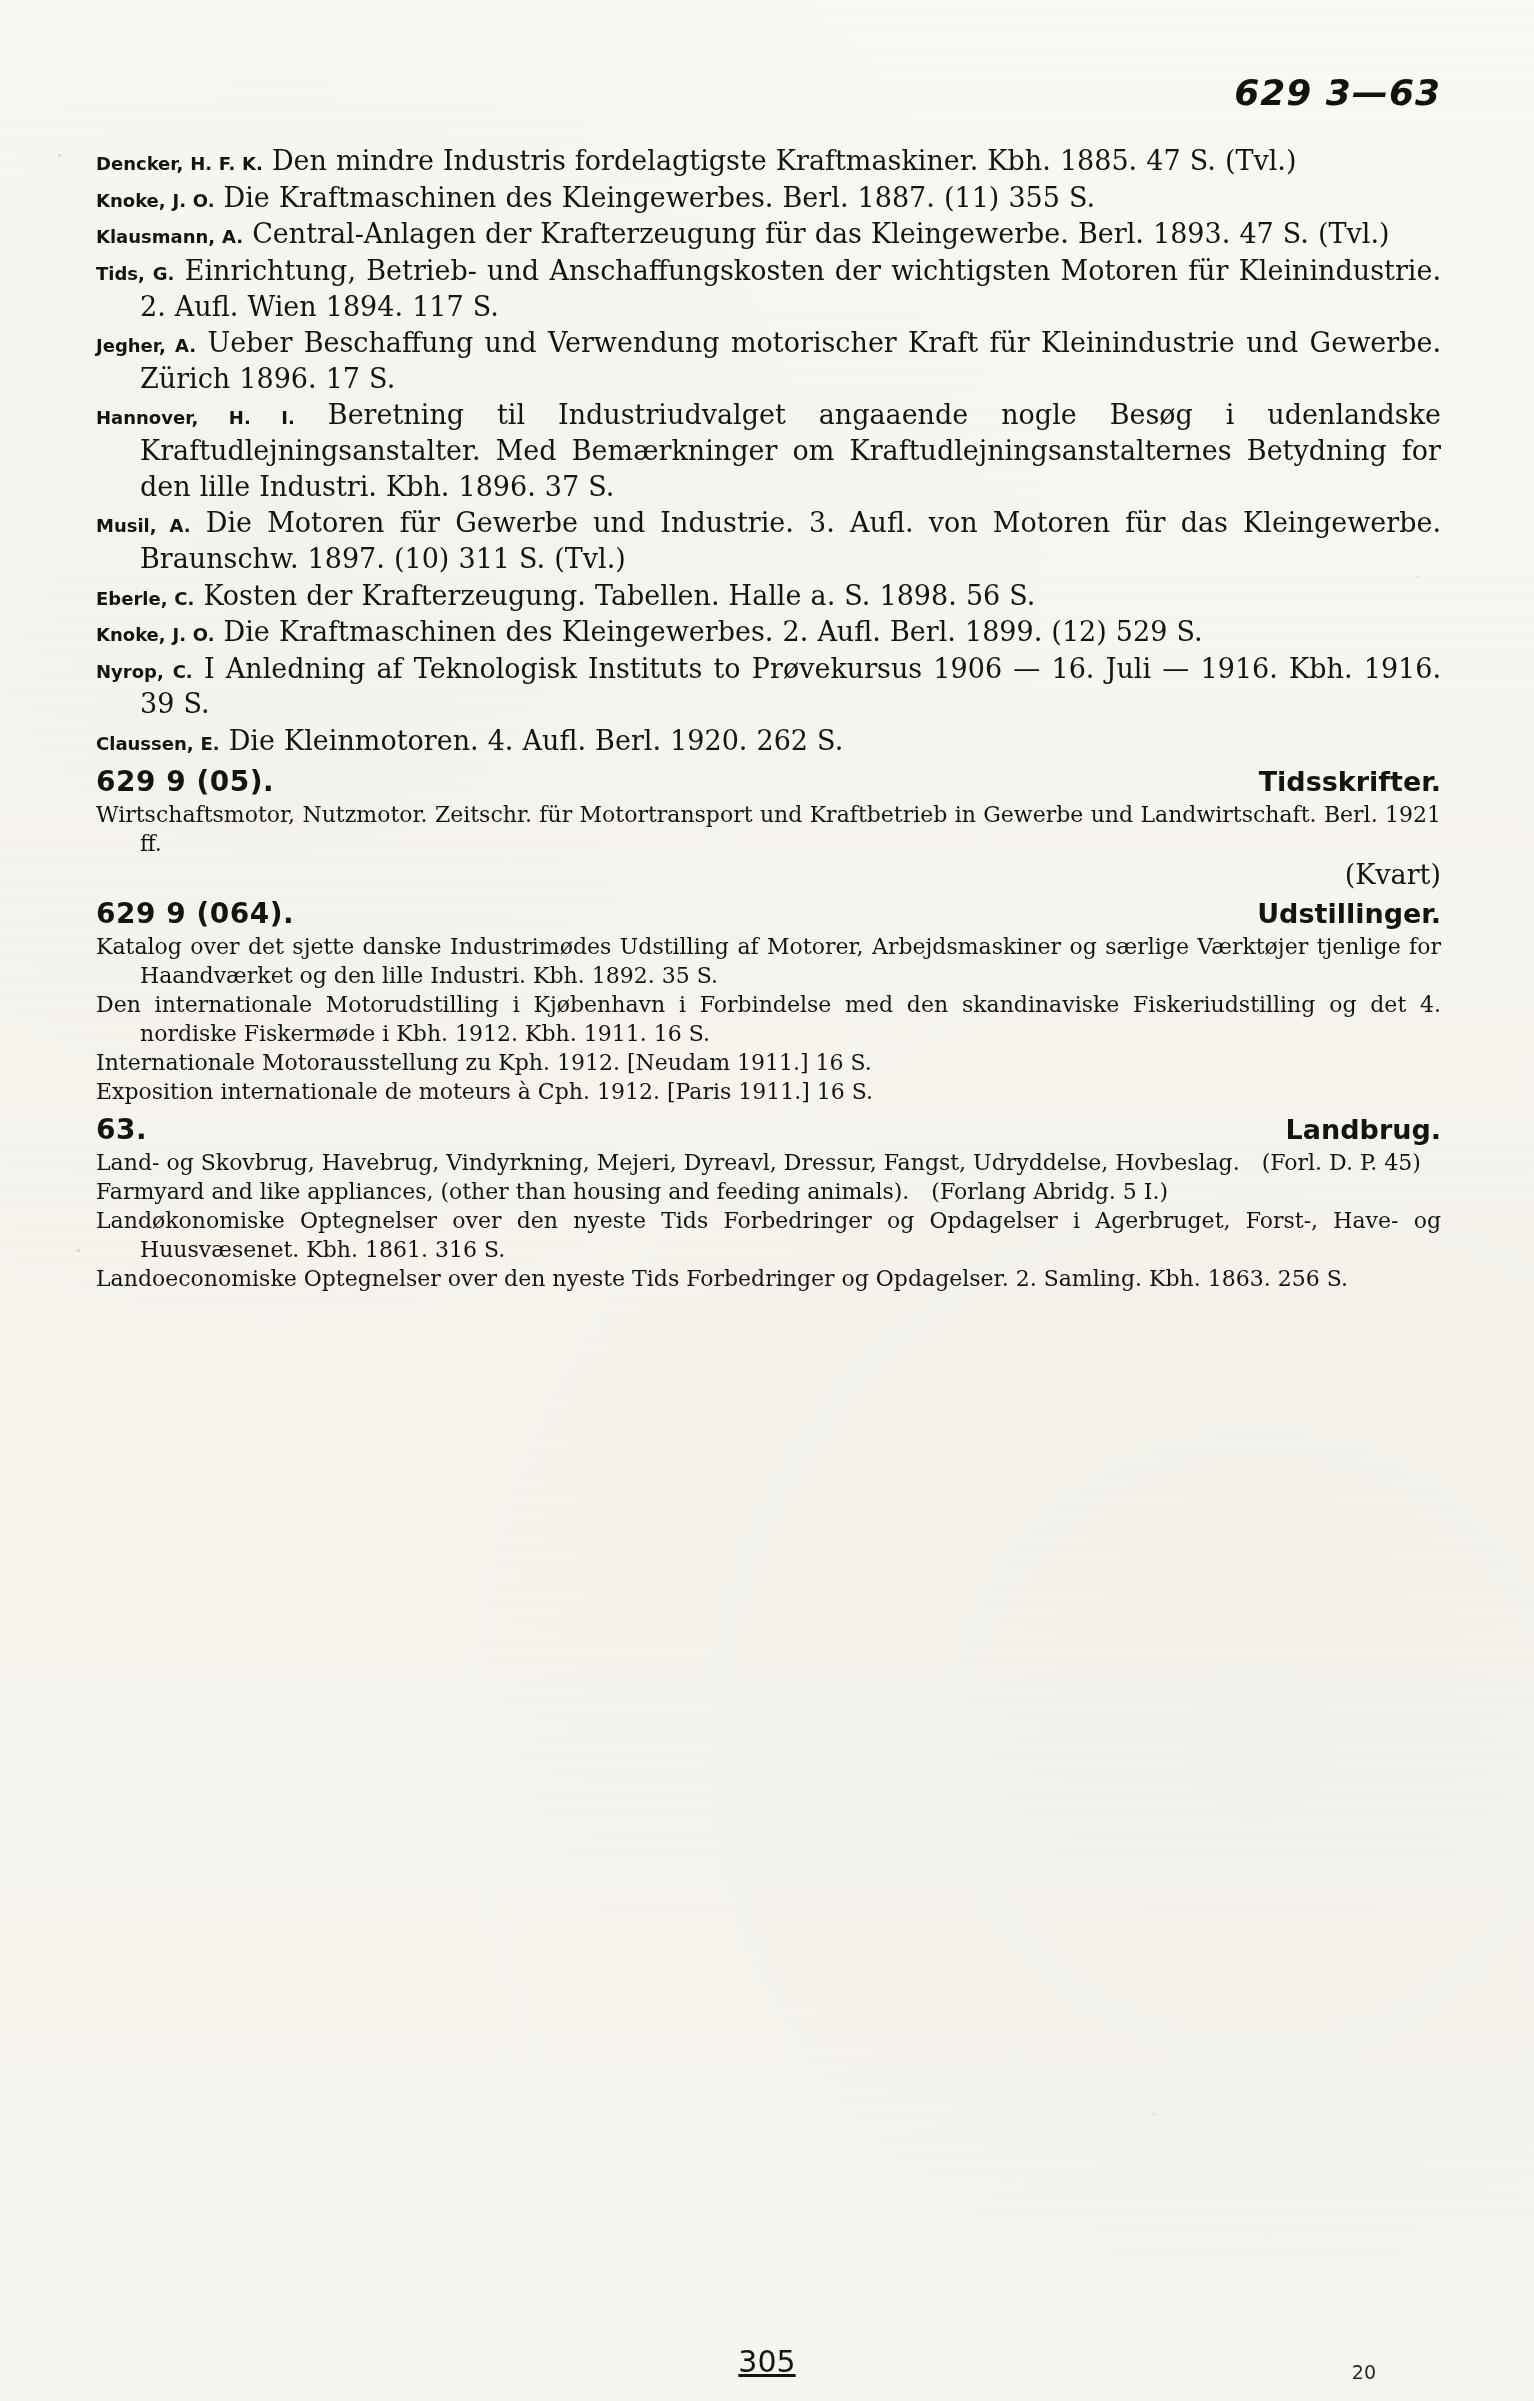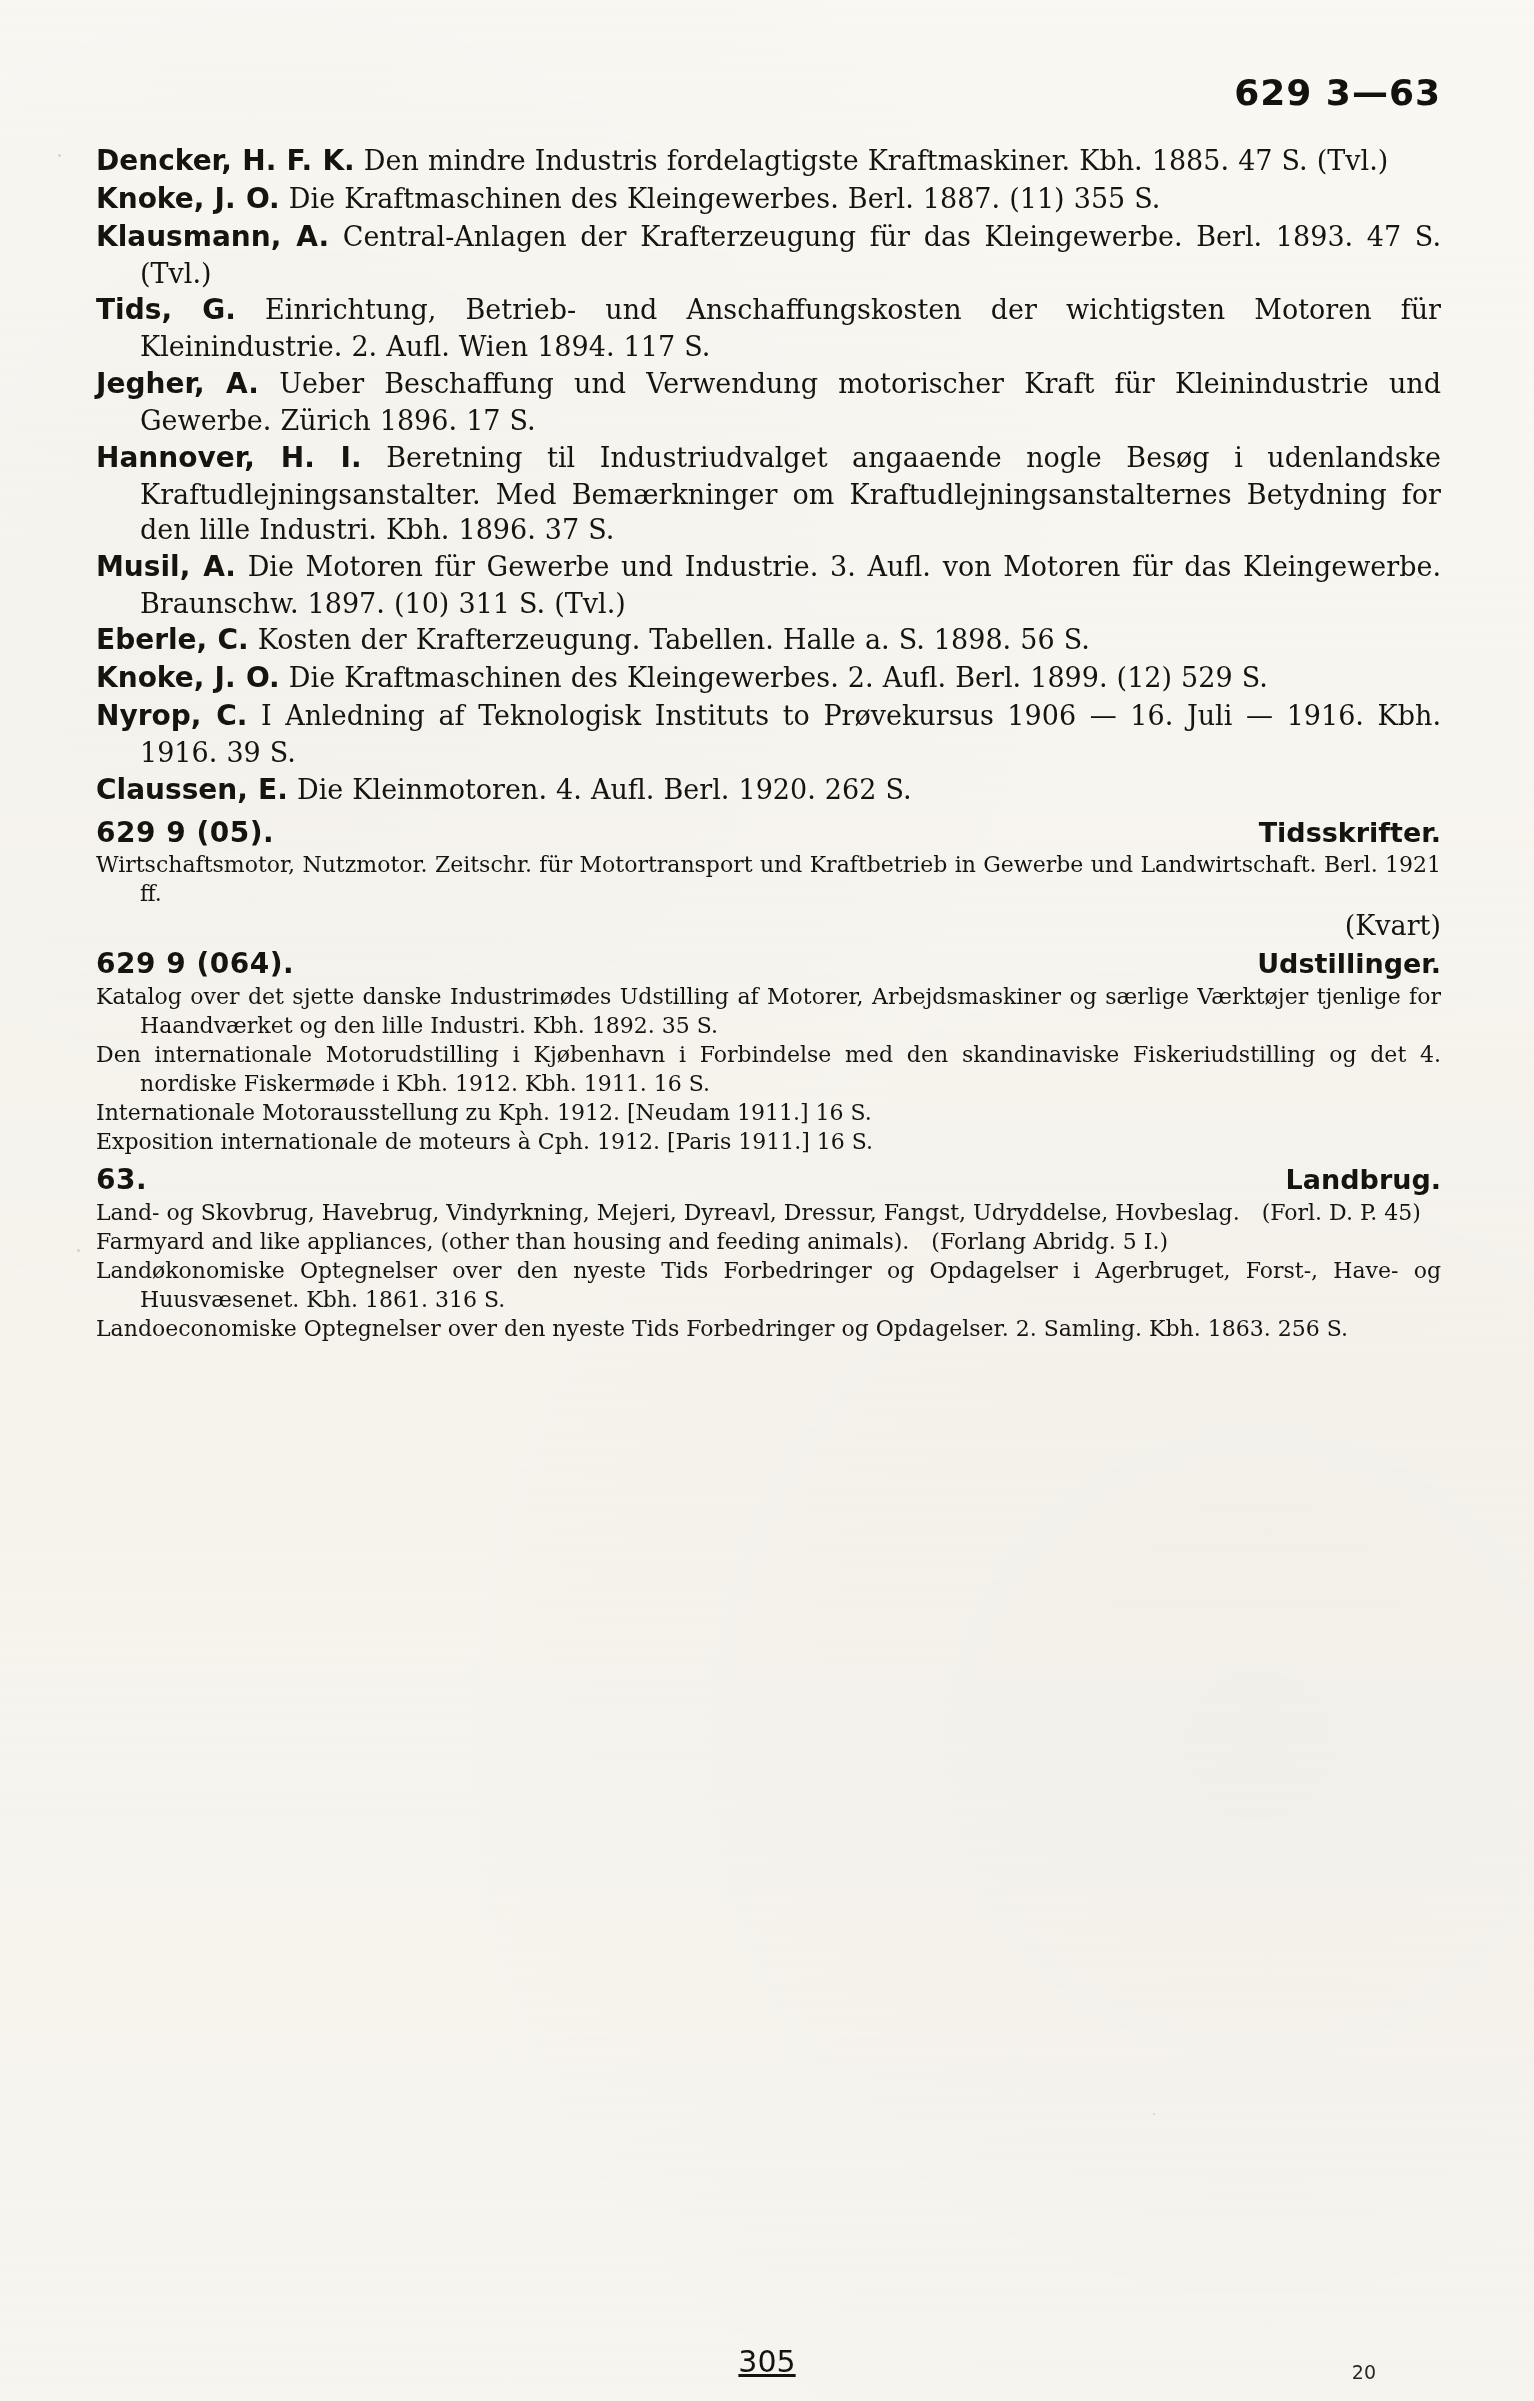--- a/index.html
+++ b/index.html
@@ -32,35 +32,36 @@
     width: 1345px;
   }
   .header-num {
     text-align: right;
     font-family: "DejaVu Sans", "Liberation Sans", sans-serif;
     font-weight: bold;
     font-size: 36px;
     letter-spacing: 1px;
     margin: 0 0 30px 0;
     color: #14120e;
+    font-style: italic;
   }
   .entry {
     font-size: 27px;
     line-height: 1.32;
     margin: 0 0 1px 0;
     text-indent: 0;
     padding-left: 44px;
     text-indent: -44px;
     text-align: justify;
     word-spacing: 0.5px;
   }
   .author {
     font-family: "DejaVu Sans", "Liberation Sans", sans-serif;
     font-weight: bold;
-    font-size: 28px;
+    font-size: 18px;
     letter-spacing: 0px;
   }
   .section-line {
     display: flex;
     justify-content: space-between;
     align-items: baseline;
     font-family: "DejaVu Sans", "Liberation Sans", sans-serif;
     font-weight: bold;
     font-size: 28px;
     margin: 6.7px 0 1.9px 0;

